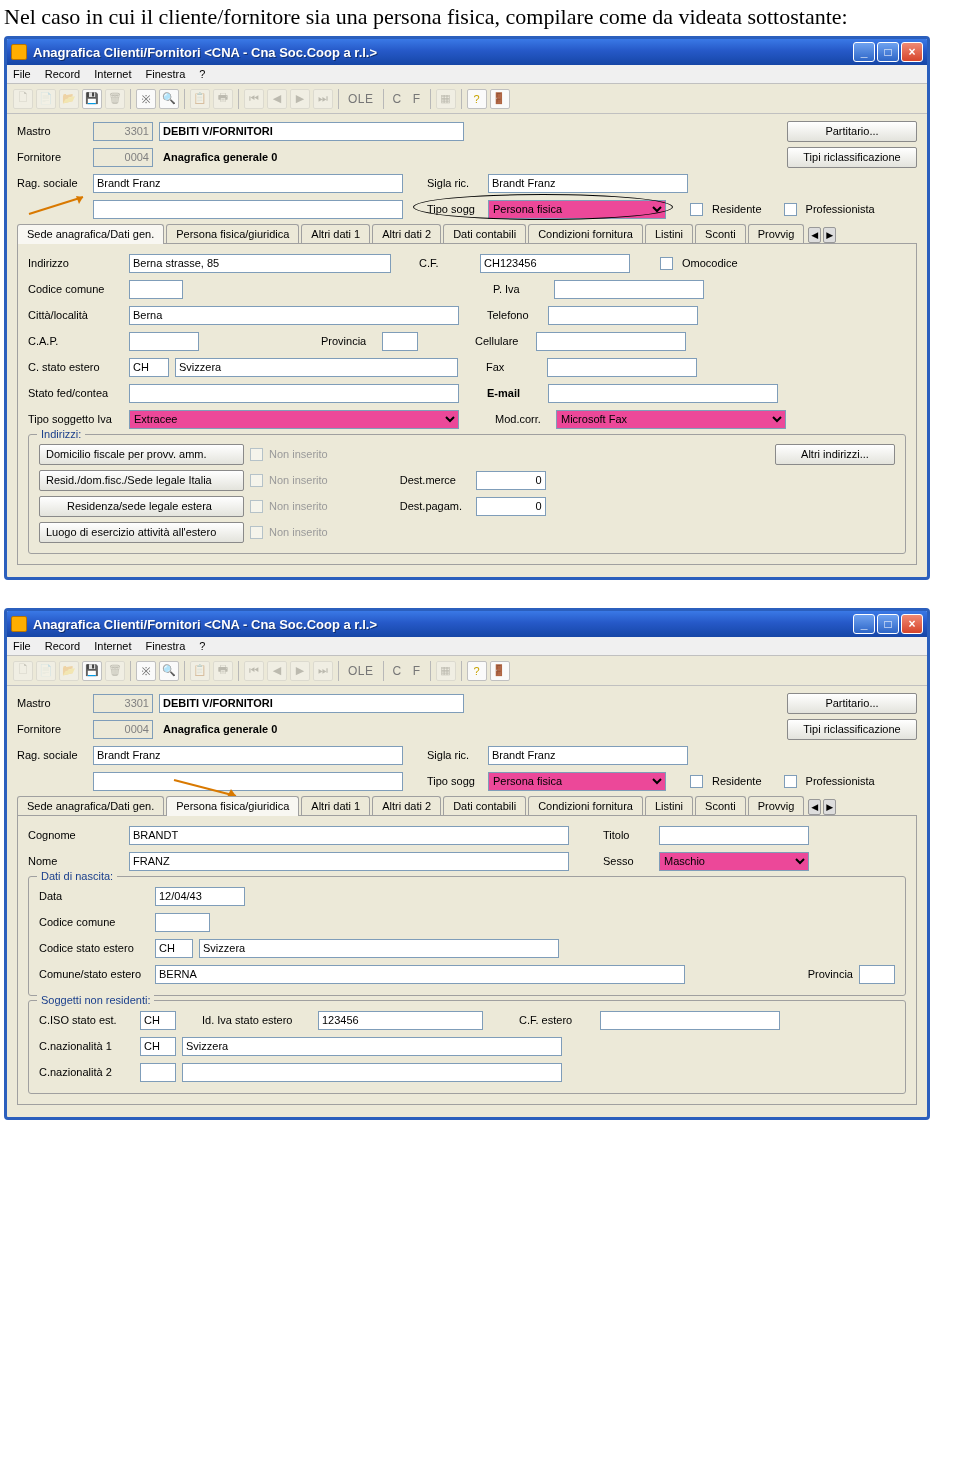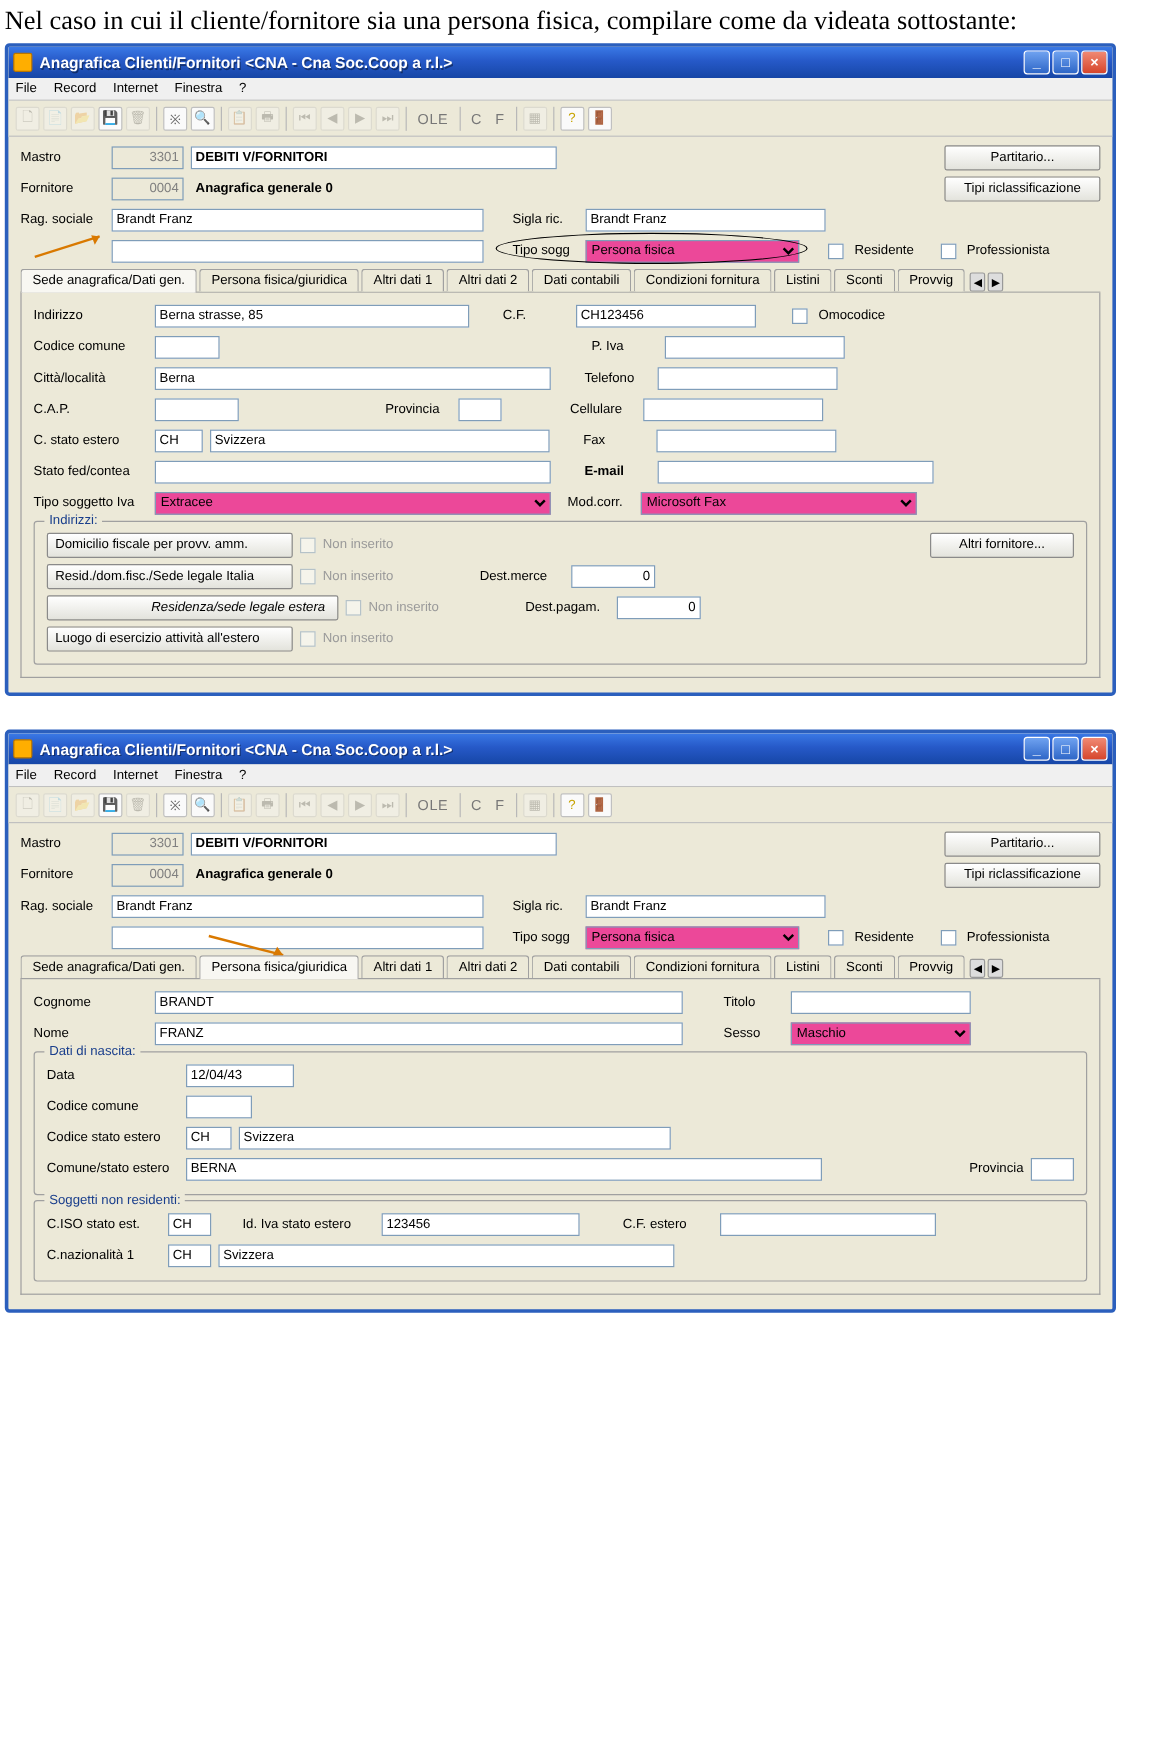--- a/index.html
+++ b/index.html
@@ -193,43 +193,43 @@
         </div>
         <div class="row">
           <span class="lbl w90">Stato fed/contea</span>
           <input class="txt" style="width: 330px;">
           <span class="lbl" style="width:55px;margin-left:22px;font-weight:bold;">E-mail</span>
           <input class="txt" style="width: 230px;">
         </div>
         <div class="row">
           <span class="lbl w90">Tipo soggetto Iva</span>
           <select class="sel" style="width:330px;"><option>Extracee</option></select>
-          <span class="lbl" style="width:55px;margin-left:8px;">Mod.corr.</span>
+          <span class="lbl" style="width:55px;margin-left:30px;">Mod.corr.</span>
           <select class="sel" style="width:230px;"><option>Microsoft Fax</option></select>
         </div>
 
         <div class="fieldset">
           <div class="legend">Indirizzi:</div>
           <div class="row">
             <button class="btn" style="width:205px;text-align:left;padding-left:6px;">Domicilio fiscale per provv. amm.</button>
             <span class="chk" style="opacity:.5;"></span>
             <span class="lbl" style="color:#9a9a9a;">Non inserito</span>
             <div style="flex:1"></div>
-            <button class="btn" style="width:120px;">Altri fornitore...</button>
+            <button class="btn" style="width:120px;">Altri indirizzi...</button>
           </div>
           <div class="row">
             <button class="btn" style="width:205px;text-align:left;padding-left:6px;">Resid./dom.fisc./Sede legale Italia</button>
             <span class="chk" style="opacity:.5;"></span>
             <span class="lbl" style="color:#9a9a9a;">Non inserito</span>
             <span style="width:60px;"></span>
             <span class="lbl" style="width:70px;">Dest.merce</span>
             <input class="txt" style="width: 70px; text-align: right;" value="0">
           </div>
           <div class="row">
-            <button class="btn" style="width:243px;text-align:right;padding-left:6px;font-style:italic;">Residenza/sede legale estera</button>
+            <button class="btn" style="width:205px;text-align:center;padding-left:6px;">Residenza/sede legale estera</button>
             <span class="chk" style="opacity:.5;"></span>
             <span class="lbl" style="color:#9a9a9a;">Non inserito</span>
             <span style="width:60px;"></span>
             <span class="lbl" style="width:70px;">Dest.pagam.</span>
             <input class="txt" style="width: 70px; text-align: right;" value="0">
           </div>
           <div class="row">
             <button class="btn" style="width:205px;text-align:left;padding-left:6px;">Luogo di esercizio attività all'estero</button>
             <span class="chk" style="opacity:.5;"></span>
             <span class="lbl" style="color:#9a9a9a;">Non inserito</span>
@@ -382,20 +382,25 @@
             <span class="lbl" style="width:110px;margin-left:20px;">Id. Iva stato estero</span>
             <input class="txt" style="width: 165px;" value="123456">
             <span class="lbl" style="width:75px;margin-left:30px;">C.F. estero</span>
             <input class="txt" style="width: 180px;">
           </div>
           <div class="row">
             <span class="lbl" style="width:95px;">C.nazionalità 1</span>
             <input class="txt" style="width: 36px;" value="CH">
             <input class="txt" style="width: 380px;" value="Svizzera">
           </div>
+          <div class="row">
+            <span class="lbl" style="width:95px;">C.nazionalità 2</span>
+            <input class="txt" style="width: 36px;">
+            <input class="txt" style="width: 380px;">
+          </div>
         </div>
       </div>
     </div>
   </div>
 </div>
 
 <div class="footer">
   
   
   

